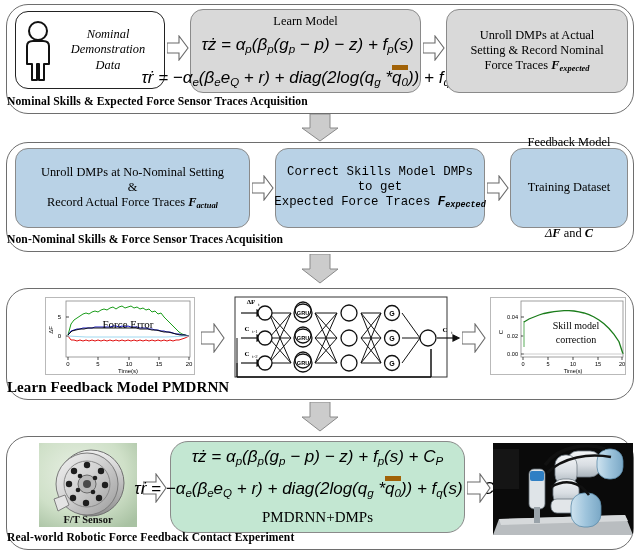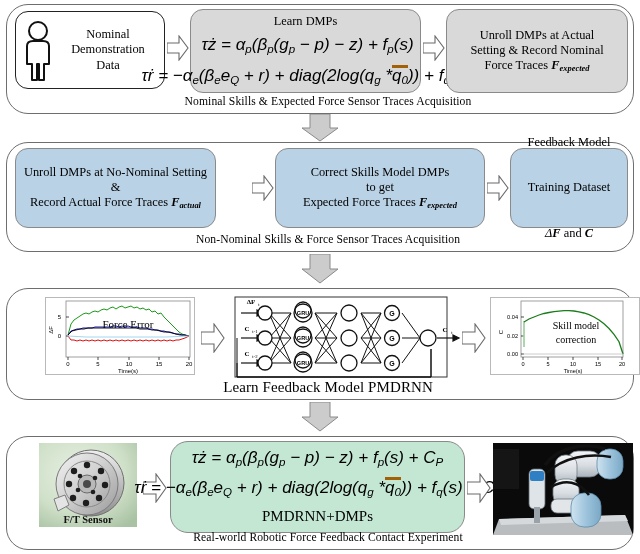--- a/index.html
+++ b/index.html
@@ -6,44 +6,44 @@
   body{width:640px;height:554px;font-family:"Liberation Serif",serif;color:#000;overflow:hidden;}
   #page{position:relative;width:640px;height:554px;}
 
   
   .section{position:absolute;left:6px;width:628px;border:1.4px solid #6e6e6e;border-radius:22px;background:#fff;box-sizing:border-box;}
   #sec1{top:4px;height:110px;}
   #sec2{top:142px;height:110px;}
   #sec3{top:288px;height:112px;}
   #sec4{top:436px;height:114px;}
 
-  .caption{position:absolute;left:8px;width:100%;text-align:center;font-weight:normal;font-size:11.6px;letter-spacing:0.1px;}
+  .caption{position:absolute;left:0;width:100%;text-align:left;font-weight:bold;font-size:11.6px;letter-spacing:0.1px;}
 
   
   .box{position:absolute;box-sizing:border-box;border:1.1px solid #8a8a8a;border-radius:13px;
        display:flex;flex-direction:column;align-items:center;justify-content:center;text-align:center;}
   .grey{background:#d9d9d9;}
   .blue{background:#b9d2e6;}
   .green{background:#c3e7d2;border-radius:18px;}
-  .white{background:#ffffff;}
+  .white{background:#ffffff;font-style:italic;}
   .box .ln{line-height:1.22;font-size:12.4px;white-space:nowrap;}
 
   
   .arrowR{position:absolute;}
   .arrowR svg{display:block;}
   .arrowD{position:absolute;}
 
   
   .person{position:absolute;}
 
   
   .eq{font-family:Liberation Sans, sans-serif;font-style:italic;font-size:17px;white-space:nowrap;line-height:1.1;}
   sub{font-size:0.68em;font-style:italic;vertical-align:-0.28em;}
   .bold-it{font-weight:bold;font-style:italic;}
-  .ovl{border-top:3px solid #a16207;display:inline-block;line-height:0.95;padding-top:0px;}
+  .ovl{border-top:5px solid #a16207;display:inline-block;line-height:0.95;padding-top:0px;}
 
   
   .chartbox{position:absolute;background:#fff;border:1px solid #b9b9b9;box-sizing:border-box;}
 
   
   .nnwrap{position:absolute;}
 
   
   .photo{position:absolute;box-sizing:border-box;overflow:hidden;}
   .ftcap{position:absolute;bottom:2px;left:0;width:100%;text-align:center;font-weight:bold;font-size:10.5px;color:#111;}
@@ -67,21 +67,21 @@
       </div>
     </div>
 
     <div class="arrowR" style="left:160px;top:30px;">
       <svg width="22" height="26" viewBox="0 0 22 26">
         <path d="M0 8 H12 V1 L21 13 L12 25 V18 H0 Z" fill="#fff" stroke="#6a6a6a" stroke-width="1.1"></path>
       </svg>
     </div>
 
     <div class="box grey" style="left:183px;top:4px;width:231px;height:84px;justify-content:flex-start;padding-top:4px;">
-      <div class="ln" style="margin-bottom:5px;font-size:12.4px;">Learn DMPs</div>
+      <div class="ln" style="margin-bottom:5px;font-size:12.4px;">Learn Model</div>
       <div class="eq" style="margin:2px 0 0 4px;">
         <i>τ</i><i>ż</i> = <i>α<sub>p</sub></i>(<i>β<sub>p</sub></i>(<i>g<sub>p</sub></i> − <i>p</i>) − <i>z</i>) + <i>f<sub>p</sub></i>(<i>s</i>)
       </div>
       <div class="eq" style="margin:9px 0 0 0;">
         <i>τṙ</i> = −<i>α<sub>e</sub></i>(<i>β<sub>e</sub>e<sub>Q</sub></i> + <i>r</i>) + <i>diag</i>(2log(<i>q<sub>g</sub></i> *<span class="ovl"><i>q</i><sub>0</sub></span>)) + <i>f<sub>q</sub></i>(<i>s</i>)
       </div>
     </div>
 
     <div class="arrowR" style="left:416px;top:30px;">
       <svg width="22" height="26" viewBox="0 0 22 26">
@@ -99,33 +99,33 @@
   </div>
 
   <div class="arrowD" style="left:301px;top:114px;">
     <svg width="38" height="28" viewBox="0 0 38 28">
       <path d="M9 0 H29 V14 H37 L19 27 L1 14 H9 Z" fill="#cccccc" stroke="#8a8a8a" stroke-width="1"></path>
     </svg>
   </div>
 
   <div class="section" id="sec2">
 
-    <div class="box blue" style="left:8px;top:5px;width:201px;height:80px;">
+    <div class="box blue" style="left:8px;top:5px;width:235px;height:80px;">
       <div class="ln">Unroll DMPs at No-Nominal Setting</div>
       <div class="ln">&amp;</div>
       <div class="ln">Record Actual Force Traces <span class="bold-it">F<sub>actual</sub></span></div>
     </div>
 
     <div class="arrowR" style="left:245px;top:32px;">
       <svg width="22" height="26" viewBox="0 0 22 26">
         <path d="M0 8 H12 V1 L21 13 L12 25 V18 H0 Z" fill="#fff" stroke="#6a6a6a" stroke-width="1.1"></path>
       </svg>
     </div>
 
-    <div class="box blue" style="left:268px;top:5px;width:210px;height:80px;">
+    <div class="box blue" style="left:268px;top:5px;width:210px;height:80px;font-family:Liberation Mono, monospace;">
       <div class="ln">Correct Skills Model DMPs</div>
       <div class="ln">to get</div>
       <div class="ln">Expected Force Traces <span class="bold-it">F<sub>expected</sub></span></div>
     </div>
 
     <div class="arrowR" style="left:480px;top:32px;">
       <svg width="22" height="26" viewBox="0 0 22 26">
         <path d="M0 8 H12 V1 L21 13 L12 25 V18 H0 Z" fill="#fff" stroke="#6a6a6a" stroke-width="1.1"></path>
       </svg>
     </div>
@@ -301,21 +301,21 @@
         <text x="223" y="43" font-family="Liberation Serif, serif" font-size="4.8" text-anchor="middle" fill="#000">t</text>
       </svg>
     </div>
 
     <div class="arrowR" style="left:455px;top:34px;">
       <svg width="24" height="30" viewBox="0 0 24 30">
         <path d="M0 9 H13 V1 L23 15 L13 29 V21 H0 Z" fill="#fff" stroke="#6a6a6a" stroke-width="1.1"></path>
       </svg>
     </div>
 
-    <div class="chartbox" style="left:483px;top:8px;width:150px;height:78px;">
+    <div class="chartbox" style="left:483px;top:8px;width:136px;height:78px;">
       <svg width="136" height="76" viewBox="0 0 136 76">
         <rect x="30" y="3" width="102" height="56" fill="#fff" stroke="#888" stroke-width="0.8"></rect>
 
         <g font-family="Liberation Sans, sans-serif" font-size="5.6" text-anchor="end" fill="#000">
           <text x="27" y="58">0.00</text>
             <text x="27" y="40">0.02</text>
             <text x="27" y="21">0.04</text>
         </g>
         <g stroke="#000" stroke-width="0.7">
           <line x1="30" y1="56" x2="33" y2="56"></line>

